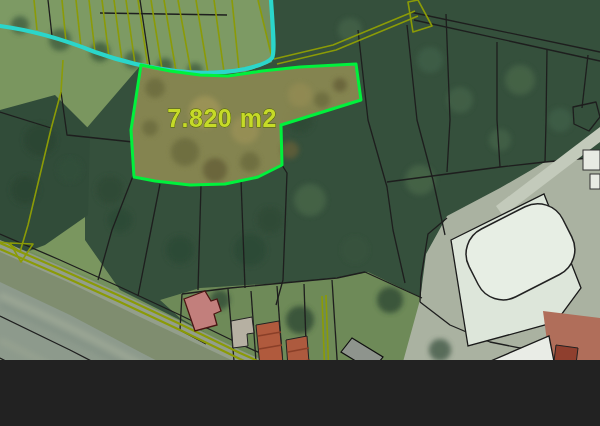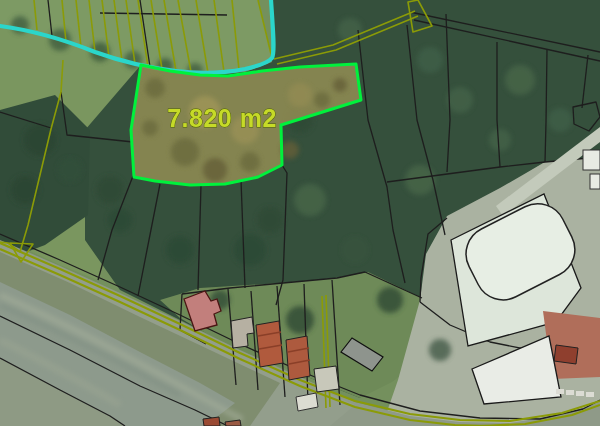--- a/index.html
+++ b/index.html
@@ -1,16 +1,16 @@
 <!DOCTYPE html>
 <html><head>
 <meta charset="utf-8">
 <style>
   html,body{margin:0;padding:0;background:#222;}
-  #viewport{width:600px;height:426px;overflow:hidden;position:relative;font-family:"Liberation Sans",sans-serif;}
+  #viewport{width:600px;height:360px;overflow:hidden;position:relative;font-family:"Liberation Sans",sans-serif;}
   svg{display:block;}
   .blur1{filter:url(#soft);}
   text.area-label{font-family:"Liberation Sans","DejaVu Sans",sans-serif;font-weight:bold;font-size:25px;paint-order:stroke;stroke:#4e6300;stroke-width:0.9px;letter-spacing:0.5px;}
 </style>
 </head>
 <body>
 
 <div id="viewport">
 <svg width="600" height="426" viewBox="0 0 600 426">
   <defs>

